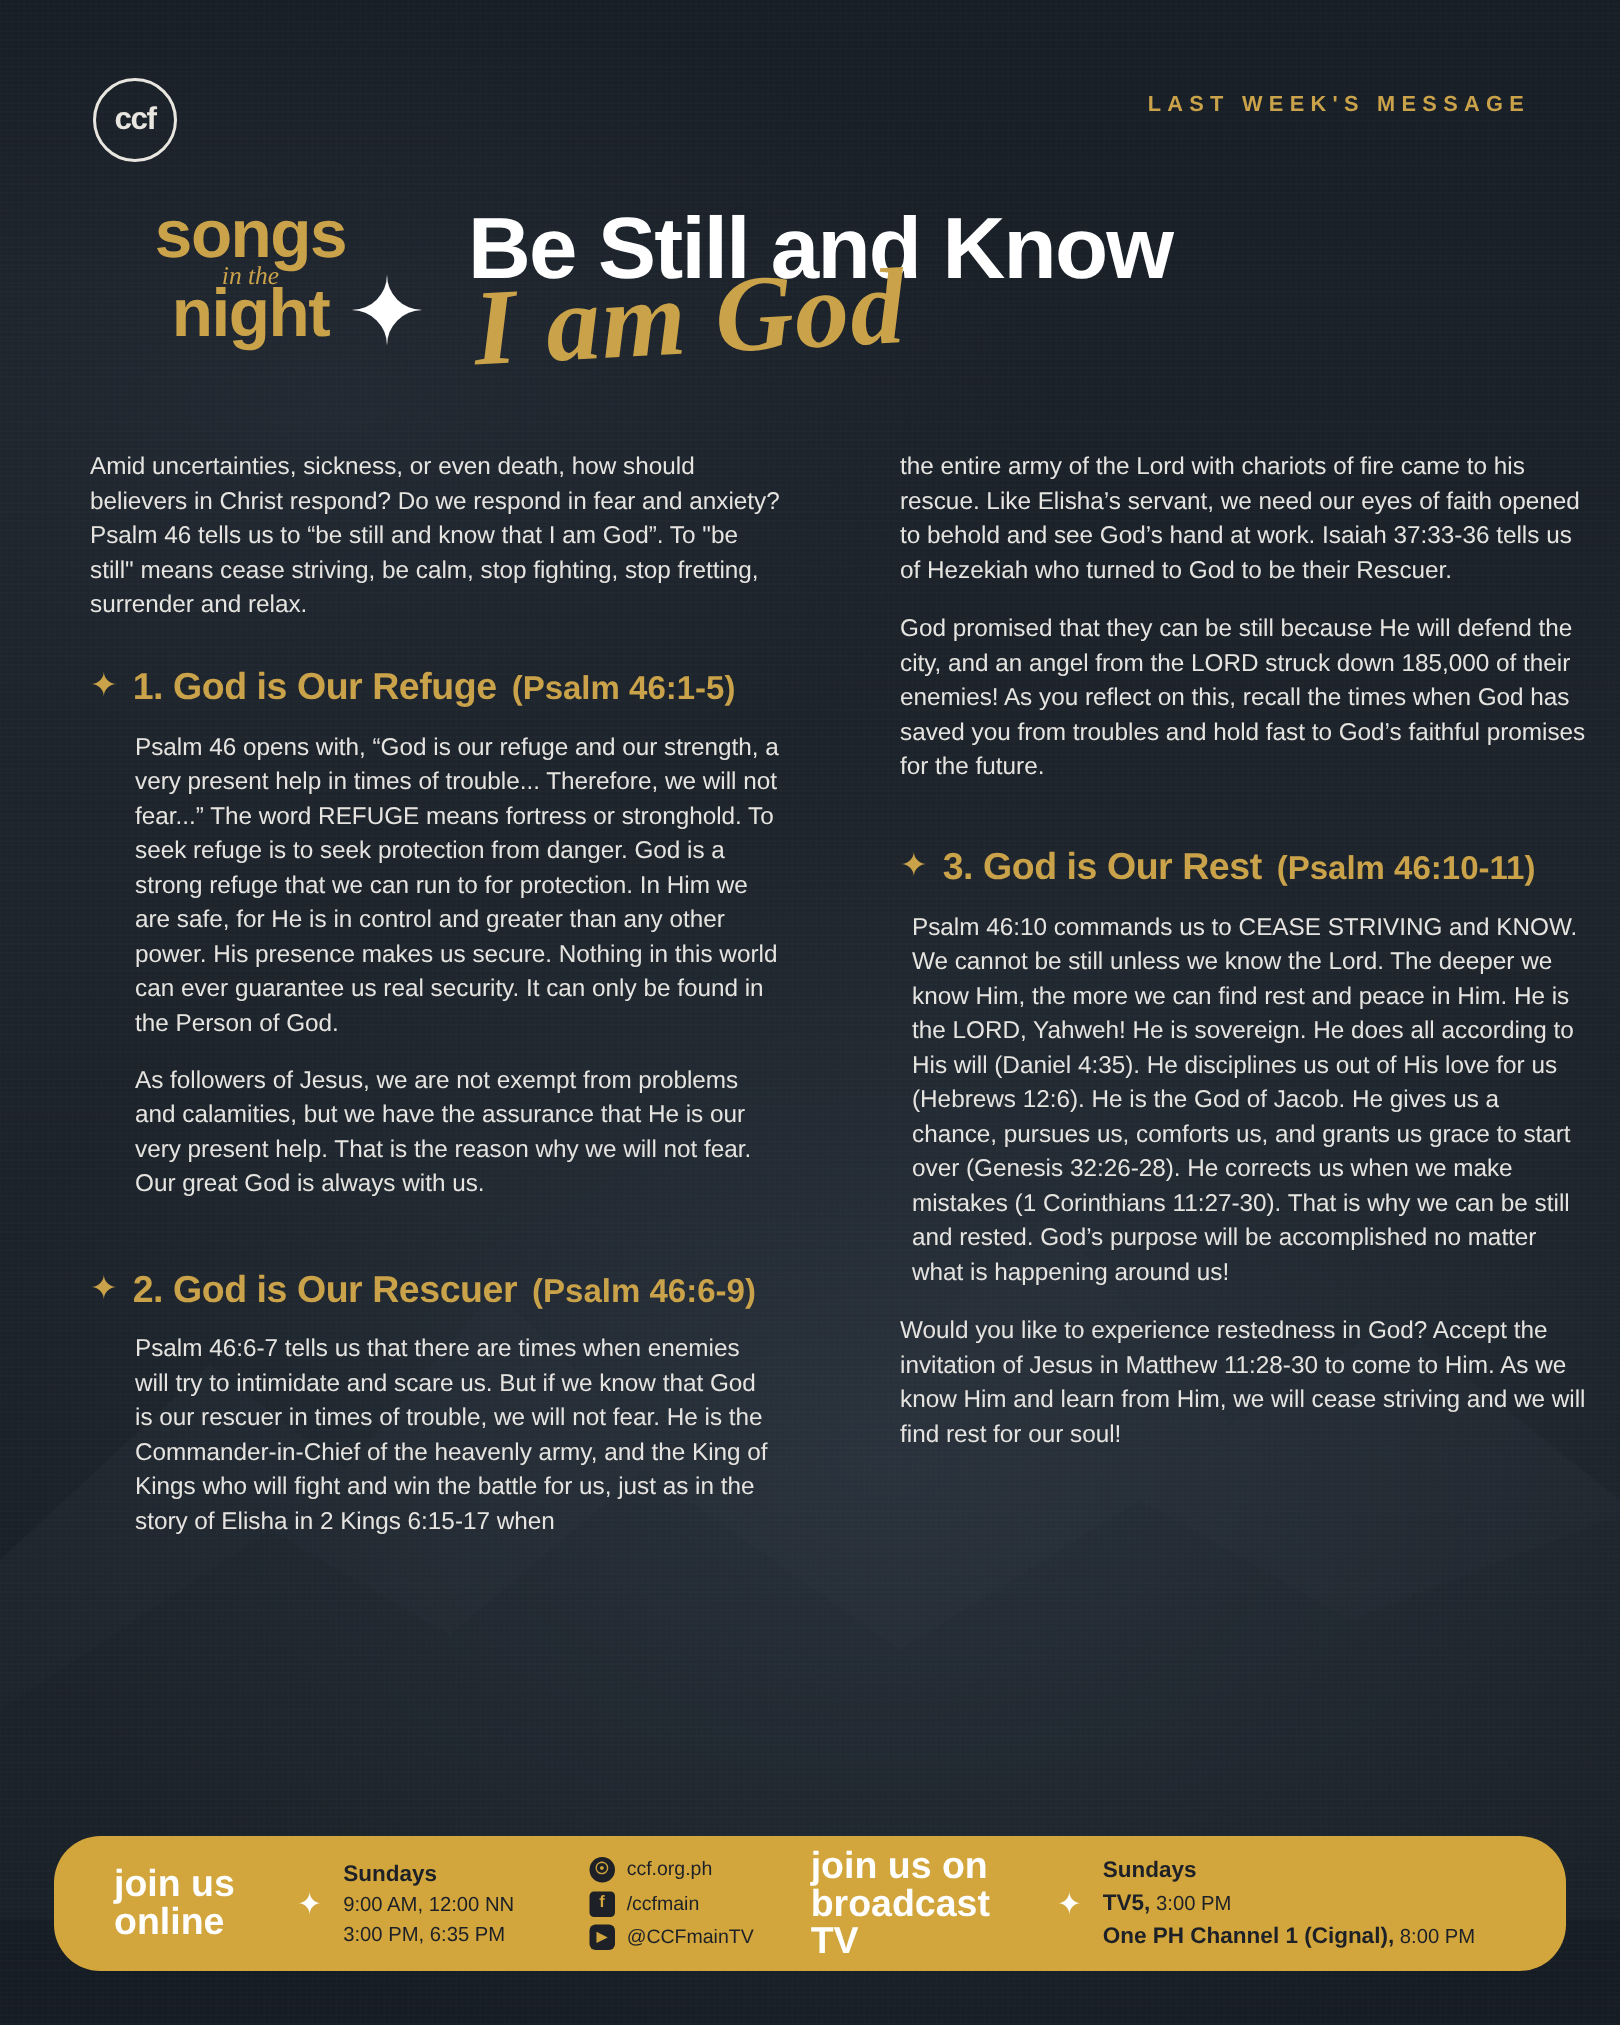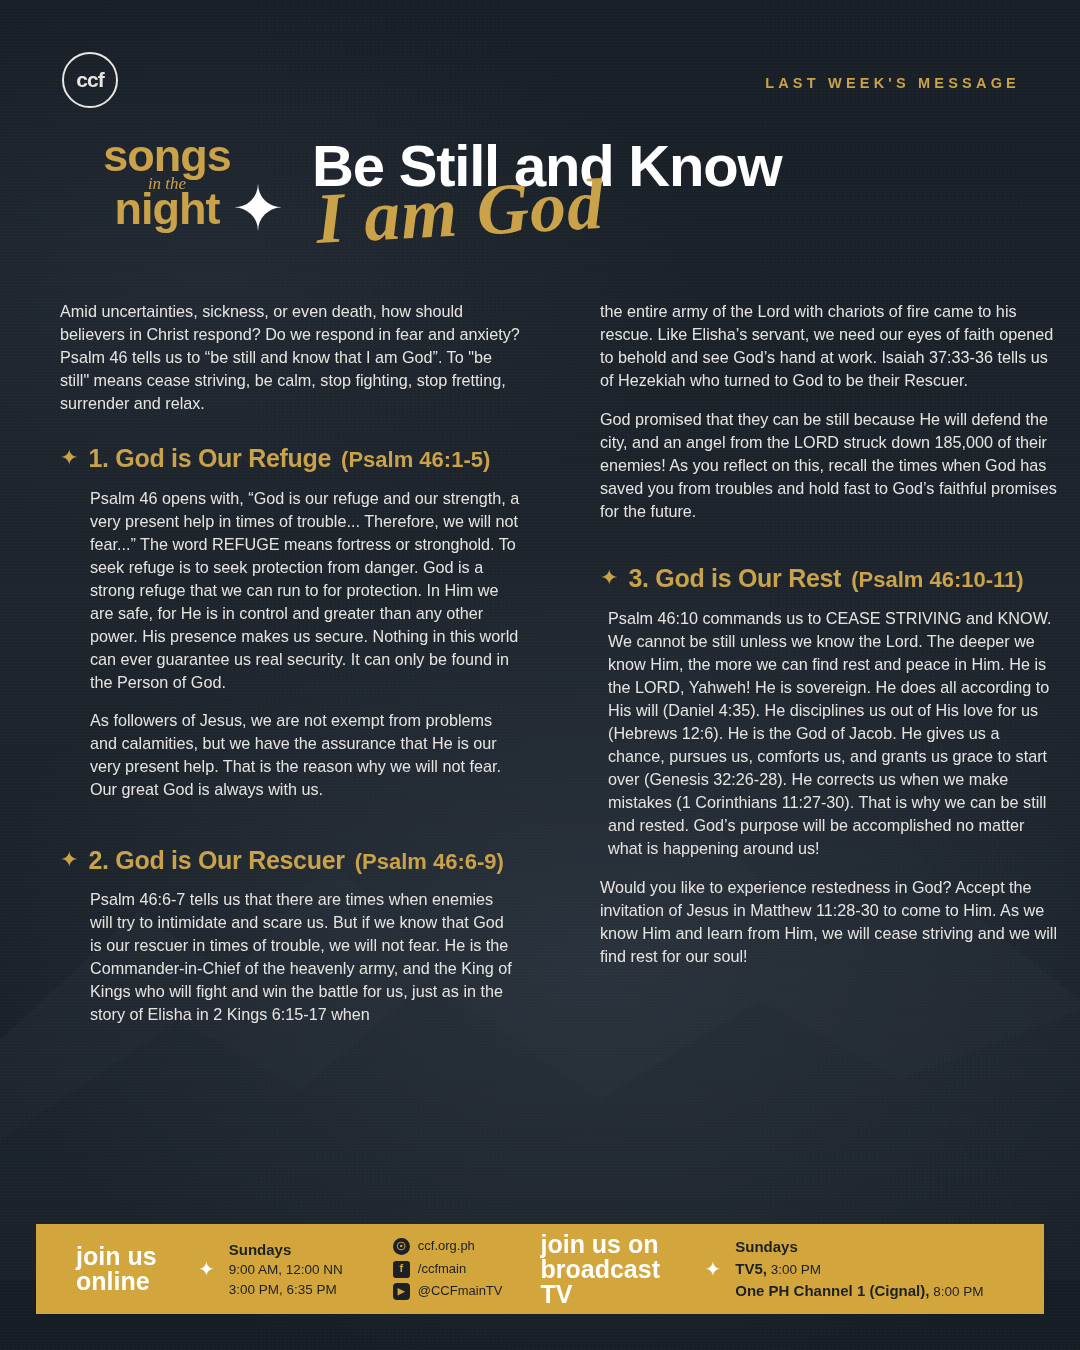--- a/index.html
+++ b/index.html
@@ -37,21 +37,21 @@
     width: 56px; height: 56px; border-radius: 50%;
     border: 2px solid #e9e6e0;
     display: flex; align-items: center; justify-content: center;
   }
   .logo span {
     color: #e9e6e0; font-size: 21px; font-weight: 700; letter-spacing: -1px;
     font-family: "Liberation Sans", sans-serif;
   }
   .kicker {
     position: absolute; right: 60px; top: 62px;
-    color: #c9a24a; font-size: 14.5px; letter-spacing: 4.2px; font-weight: 600; margin-top: 13px;
+    color: #c9a24a; font-size: 14.5px; letter-spacing: 4.2px; font-weight: 600;
   }
 
   .series {
     position: absolute; left: 62px; top: 135px; width: 210px;
     text-align: center;
   }
   .series .l1 {
     color: #c9a24a; font-size: 45px; font-weight: 700; letter-spacing: -1px;
     line-height: 0.95; font-family: "Liberation Sans", sans-serif;
   }
@@ -100,21 +100,21 @@
     color: #c9a24a; font-size: 25px; font-weight: 700; letter-spacing: -0.3px;
   }
   .head .ref { color: #c9a24a; font-size: 22px; font-weight: 700; }
   .indent { padding-left: 30px; }
   .indent p { margin-bottom: 15px; }
 
   
   .footer {
     position: absolute; left: 36px; right: 36px; bottom: 36px; height: 90px;
     background: #d2a63c;
-    display: flex; align-items: center;
+    display: flex; align-items: center; border-radius: 31px;
   }
   .f-block { display: flex; align-items: center; }
   .joinus {
     color: #ffffff; font-size: 25px; font-weight: 700; line-height: 1.0;
     margin-left: 40px; width: 108px;
   }
   .joinus .small { display: block; }
   .f-spark { color: #ffffff; font-size: 20px; margin: 0 14px; }
   .times {
     color: #1d2127; font-size: 13.5px; line-height: 1.45; width: 160px;

